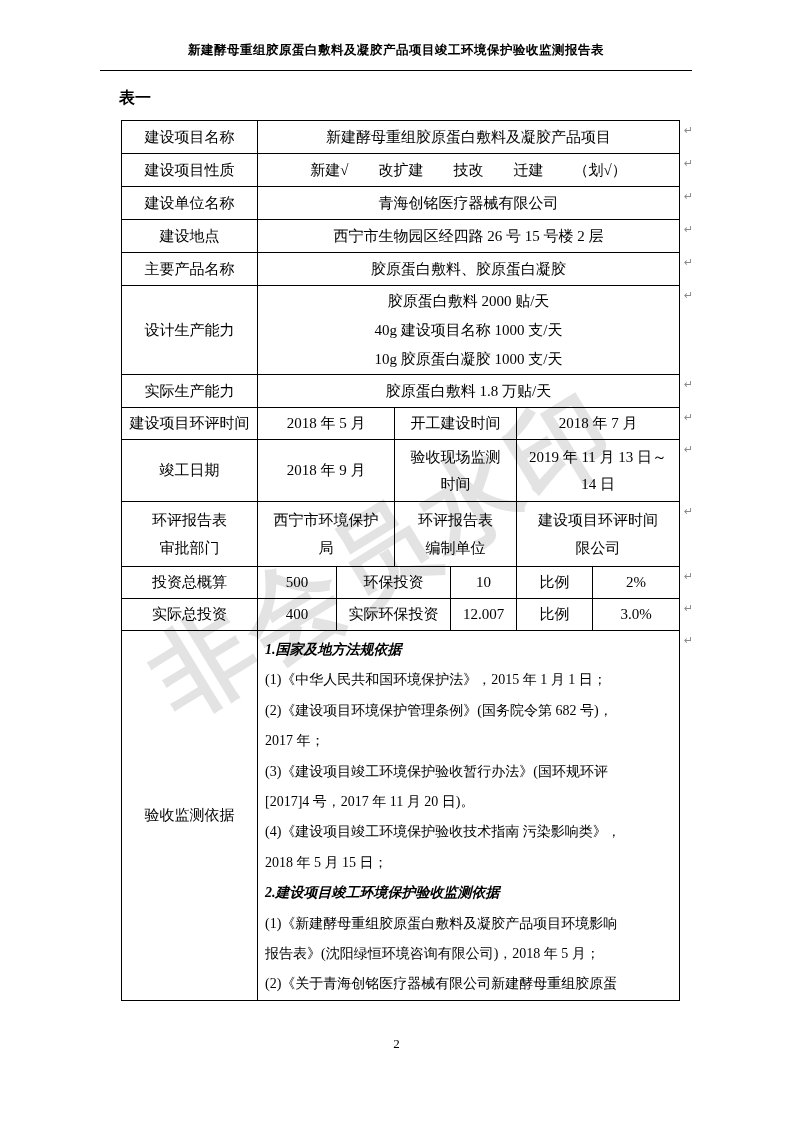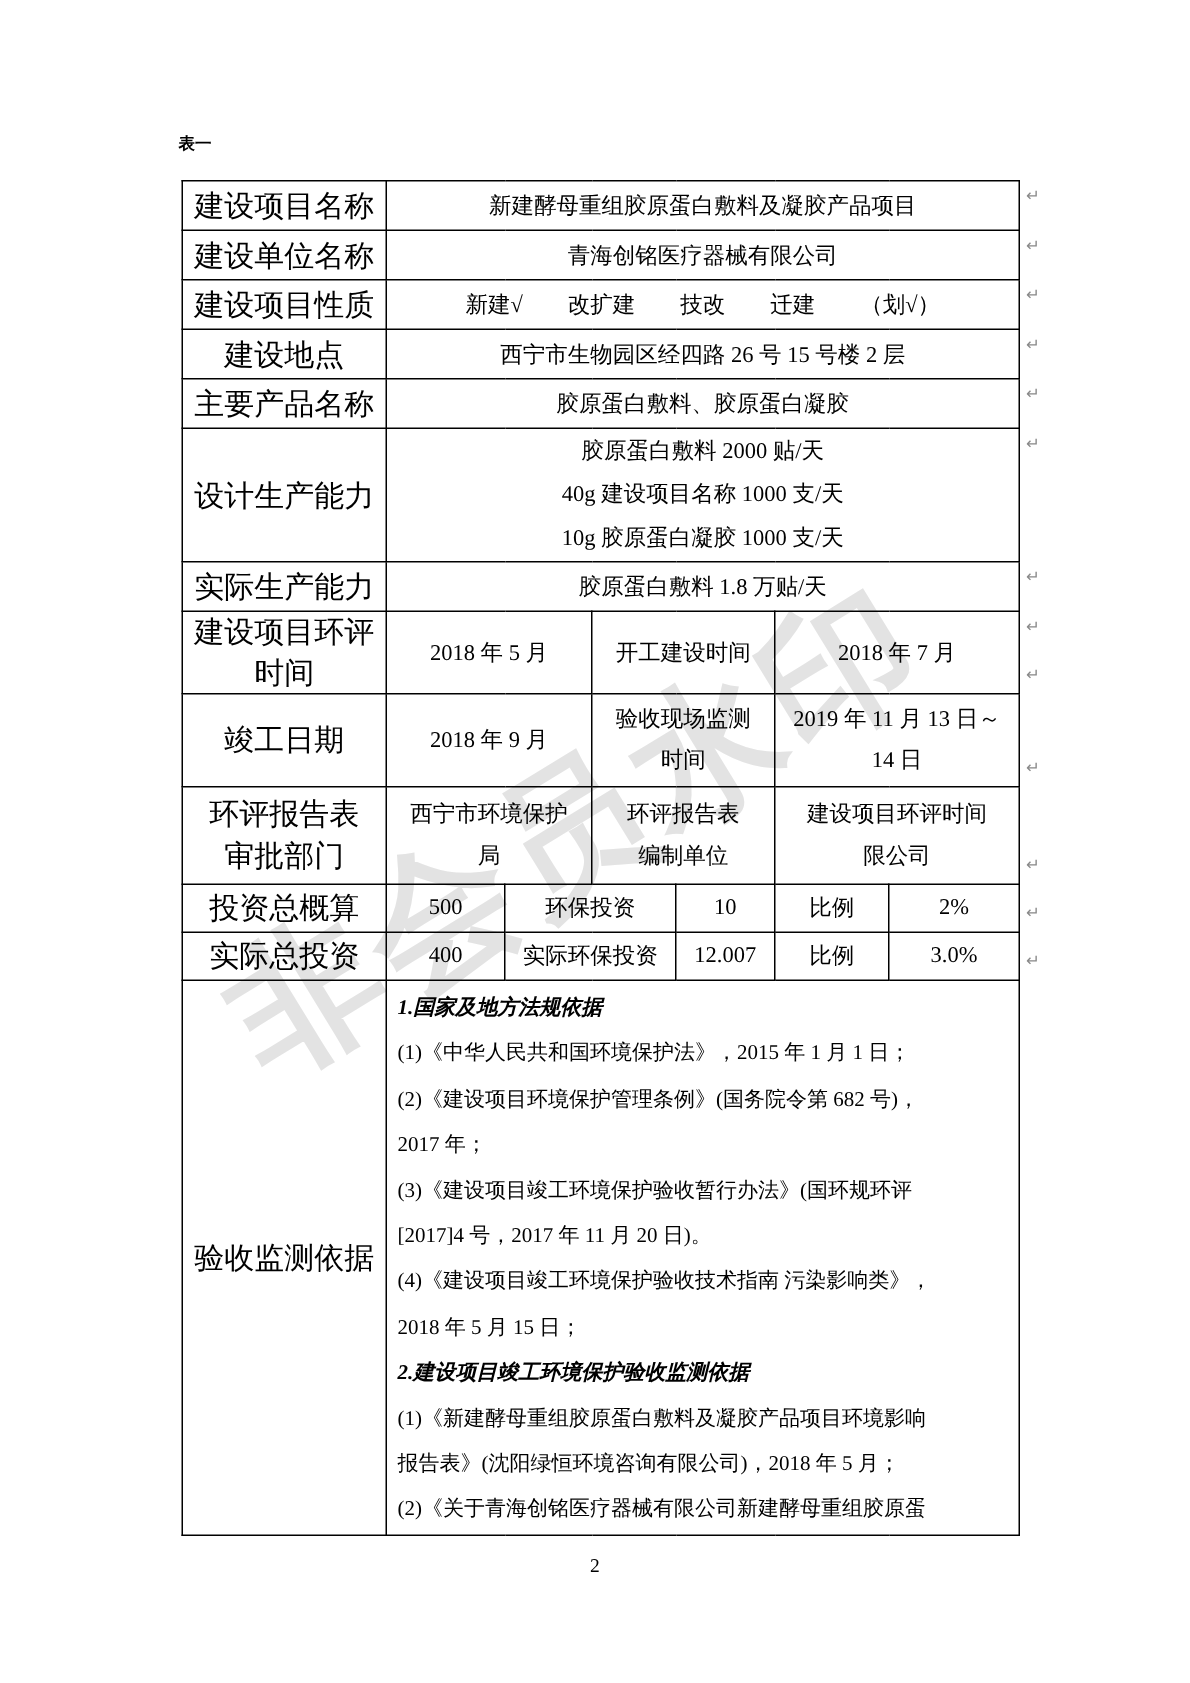--- a/index.html
+++ b/index.html
@@ -14,32 +14,32 @@
     color:#e3e3e3; white-space:nowrap; font-weight:bold;
     transform:rotate(-31.5deg); transform-origin:0 50%;
   }
   .doc-header {
     position:absolute; left:100px; top:42px; width:592px; z-index:1;
     text-align:center; border-bottom:1px solid #000; padding-bottom:11px;
   }
   .doc-title { font-size:12.5px; font-weight:bold; letter-spacing:0.5px; }
   .table-label {
     position:absolute; left:119px; top:88px; z-index:1;
-    font-size:11px; font-weight:bold;
+    font-size:16px; font-weight:bold;
   }
   table.main {
     position:absolute; left:121px; top:120px; z-index:1;
     border-collapse:collapse; table-layout:fixed; width:559px;
     background:transparent;
   }
   td {
     border:1px solid #000; text-align:center; vertical-align:middle;
     font-size:15px; padding:0 2px; overflow:hidden;
   }
-  td.lbl { font-size:20px; }
+  td.lbl { font-size:15px; }
   .two-line { line-height:27px; }
   .two-line28 { line-height:28px; }
   .cap-line { line-height:29px;text-align:center; }
   td.basis-cell { text-align:left; vertical-align:top; padding:4px 4px 0 7px; }
   .b-line { line-height:30.4px; font-size:14px; white-space:nowrap; }
   .b-bold { font-weight:bold;font-style:italic; }
   .pmark {
     position:absolute; left:684px; z-index:1;
     color:#8a8a8a; font-size:11px; line-height:11px;
     font-family:"DejaVu Sans",sans-serif;
@@ -49,45 +49,48 @@
     text-align:center; font-size:13px;
   }
 </style>
 </head>
 <body>
 
 <div class="page">
 
   <div class="watermark">非会员水印</div>
 
+  <div class="doc-header">
+    <div class="doc-title">新建酵母重组胶原蛋白敷料及凝胶产品项目竣工环境保护验收监测报告表</div>
+  </div>
 
   <div class="table-label">表一</div>
 
   <table class="main">
     <colgroup>
       <col style="width:136px">
         <col style="width:79px">
         <col style="width:58px">
       <col style="width:56px">
         <col style="width:66px">
         <col style="width:76px">
         <col style="width:87px">
     </colgroup>
     <tbody>
         <tr>
       <td class="lbl" style="height:32px">建设项目名称</td>
       <td colspan="6">新建酵母重组胶原蛋白敷料及凝胶产品项目</td>
     </tr>
     <tr>
+      <td class="lbl" style="height:32px">建设项目性质</td>
+      <td colspan="6">新建√　　改扩建　　技改　　迁建　　（划√）</td>
+    </tr>
+    <tr>
       <td class="lbl" style="height:32px">建设单位名称</td>
       <td colspan="6">青海创铭医疗器械有限公司</td>
-    </tr>
-    <tr>
-      <td class="lbl" style="height:32px">建设项目性质</td>
-      <td colspan="6">新建√　　改扩建　　技改　　迁建　　（划√）</td>
     </tr>
     <tr>
       <td class="lbl" style="height:32px">建设地点</td>
       <td colspan="6">西宁市生物园区经四路 26 号 15 号楼 2 层</td>
     </tr>
     <tr>
       <td class="lbl" style="height:32px">主要产品名称</td>
       <td colspan="6">胶原蛋白敷料、胶原蛋白凝胶</td>
     </tr>
     <tr>

